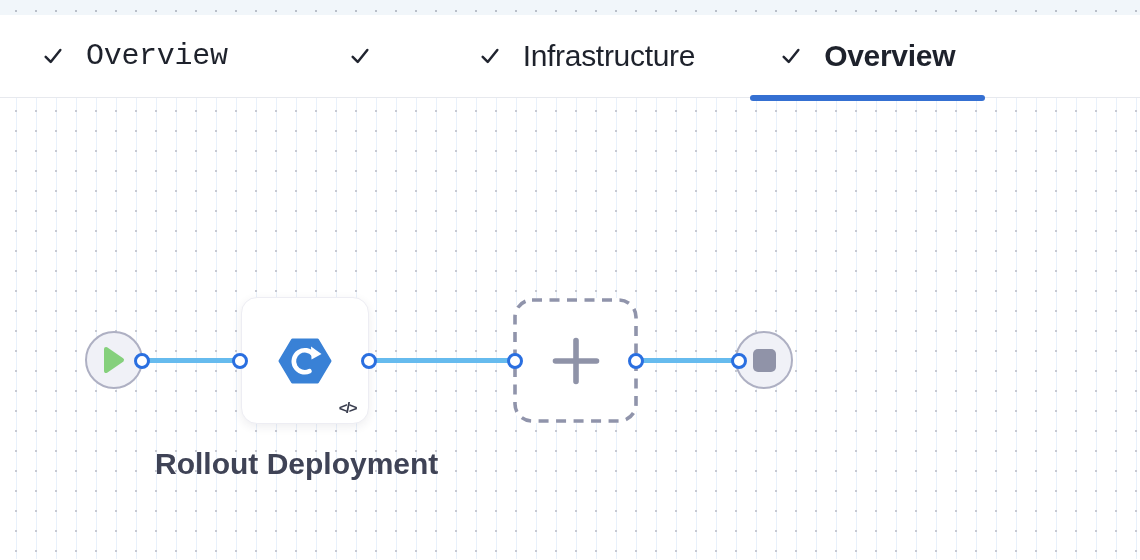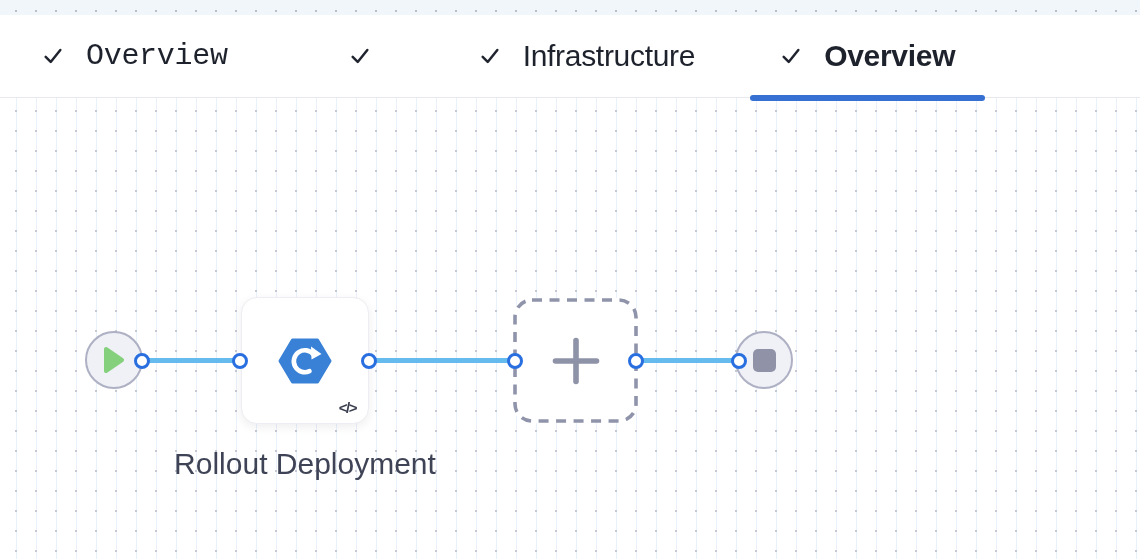--- a/index.html
+++ b/index.html
@@ -91,21 +91,21 @@
   }
 
   .add-step-card{
     left:513px;top:200px;width:125px;height:125px;z-index:2;cursor:pointer;
     display:flex;align-items:center;justify-content:center;background:#fff;
     border-radius:18px;
   }
   .add-step-card svg.dash-rect{position:absolute;inset:0;}
 
   .node-label{
-    text-align:center;font-size:30px;line-height:42px;z-index:3;
+    font-size:30px;line-height:42px;z-index:3;font-weight:bold;
   }
   .label-rollout{left:155px;top:345px;width:300px;color:var(--label-dark);}
   .label-addstep{left:426px;top:343px;width:300px;color:var(--label-gray);}
 </style>
 </head>
 <body>
 
 <div class="top-strip"></div>
 
 <div class="tabbar">

